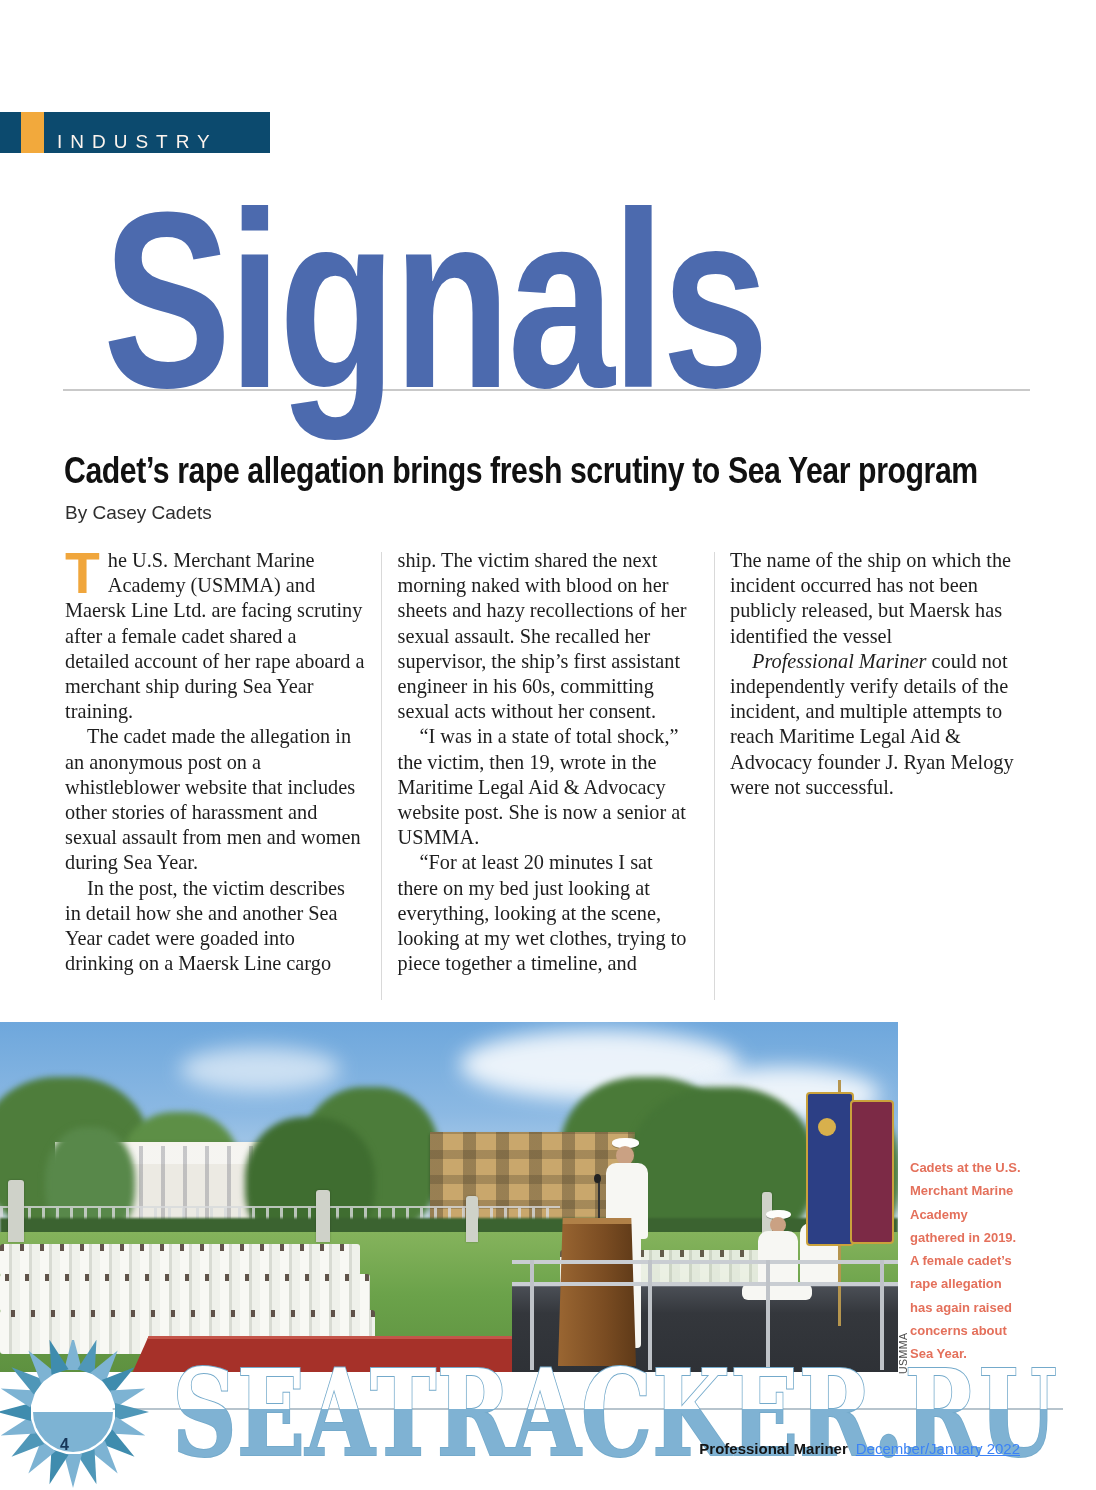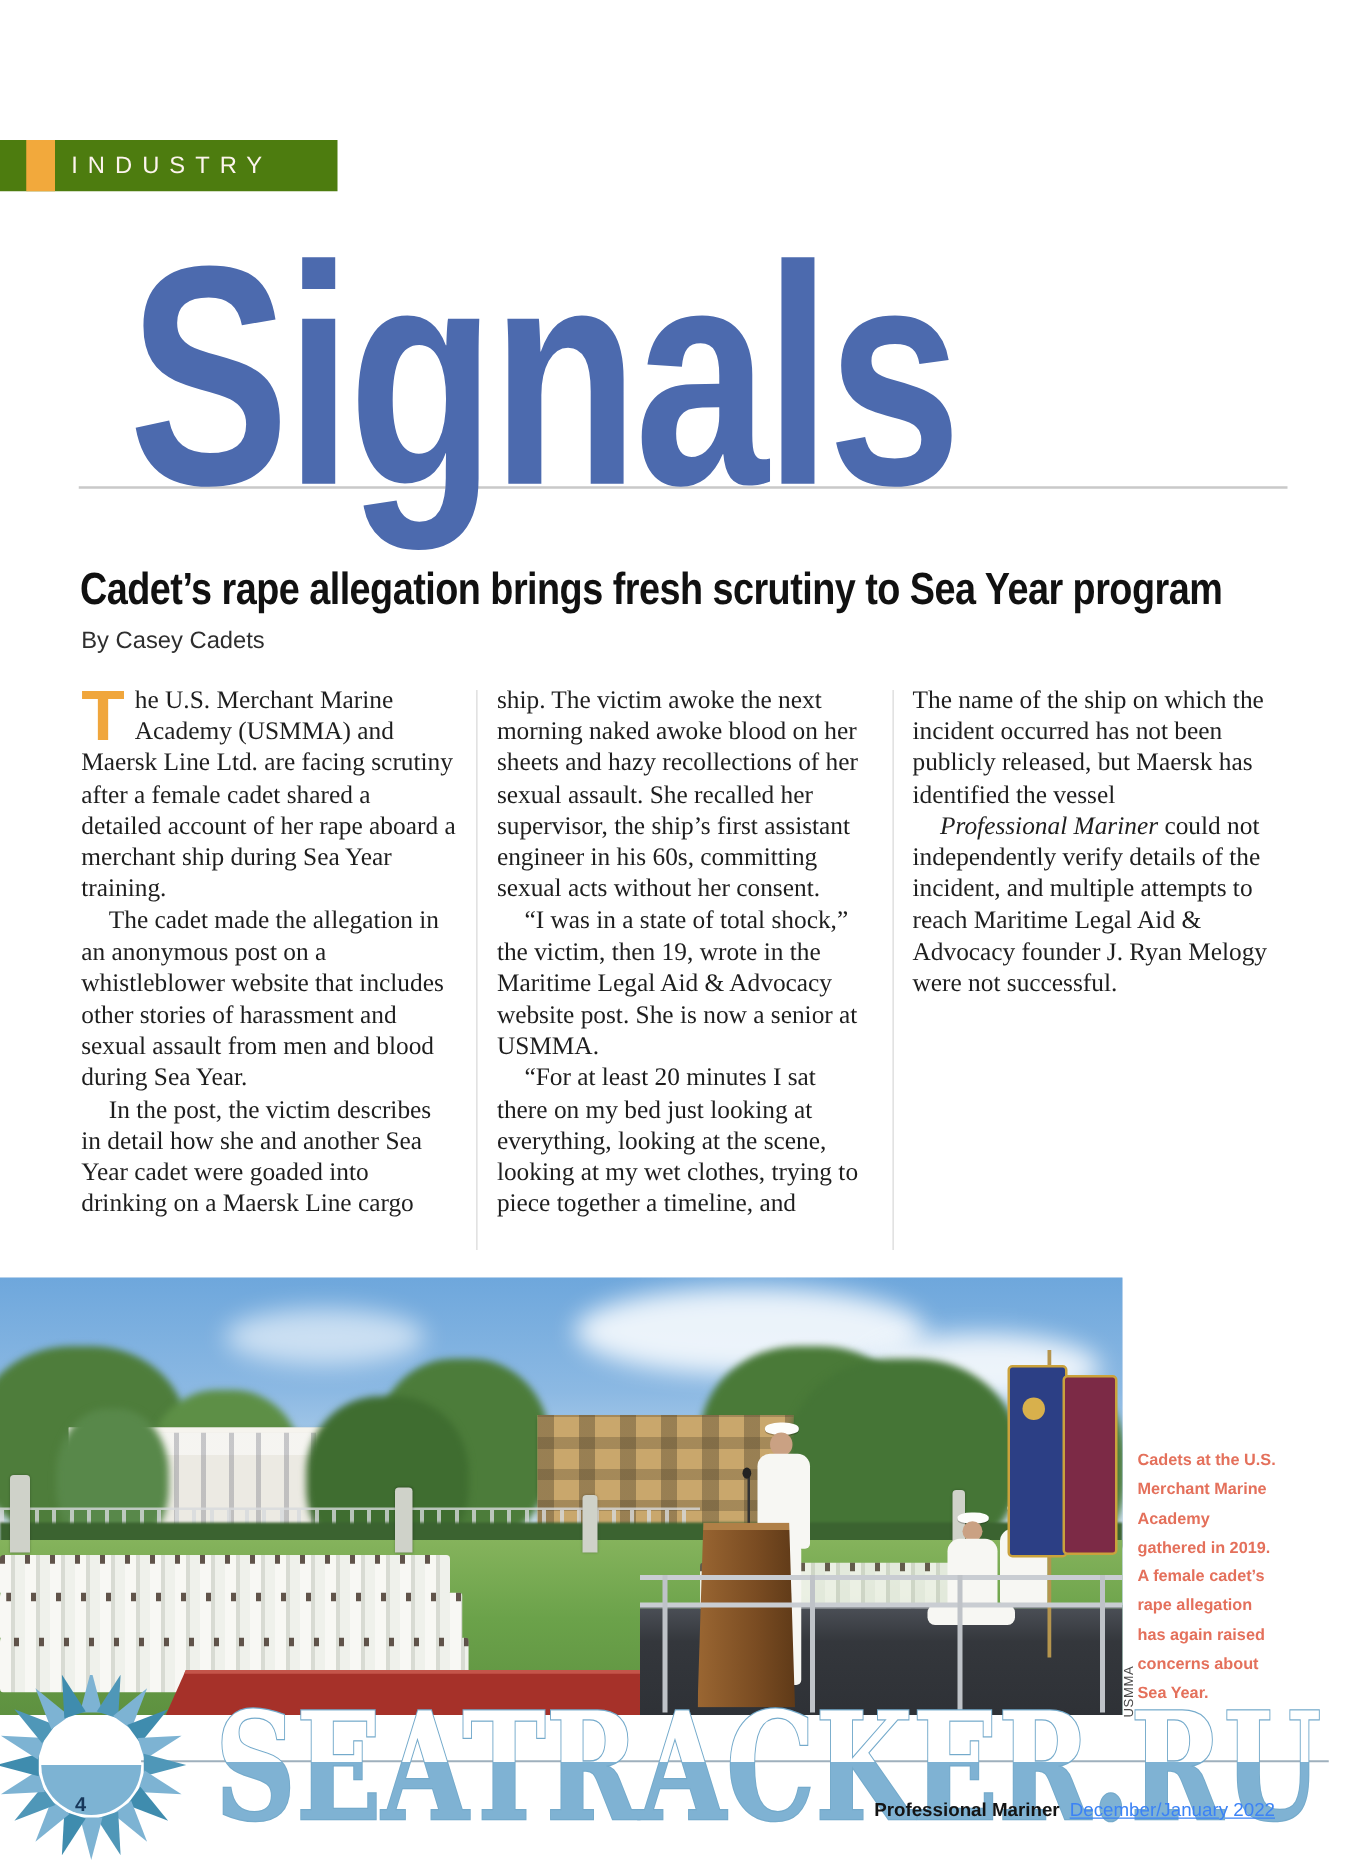--- a/index.html
+++ b/index.html
@@ -4,22 +4,22 @@
 <style>
   html,body{margin:0;padding:0;}
   body{
     width:1096px;height:1490px;position:relative;background:#ffffff;
     font-family:"Liberation Sans",sans-serif;overflow:hidden;
   }
   .abs{position:absolute;}
 
   
   .industry-banner{
-    left:0;top:112px;width:270px;height:41px;background:#4d7c0f;
-    display:flex;align-items:center;z-index:3;
+    left:0;top:112px;width:270px;height:41px;background:#0c4a6e;
+    display:flex;align-items:flex-end;z-index:3;
   }
   .industry-accent{position:absolute;left:21px;top:0;width:23px;height:41px;background:#f2a93c;}
   .industry-label{
     margin-left:57px;color:#fdf4ee;font-size:19px;letter-spacing:8px;font-weight:400;
   }
 
   
   .masthead-rule{left:63px;top:389px;width:967px;height:2px;background:#c9c9c9;z-index:1;}
   .masthead{
     left:103px;top:176px;z-index:2;color:#4c6aae;font-weight:bold;
@@ -119,25 +119,25 @@
 
 <div class="abs headline">Cadet’s rape allegation brings fresh scrutiny to Sea Year program</div>
 <div class="abs byline">By Casey Cadets</div>
 
 <div class="abs colrule" style="left:381px;"></div>
 <div class="abs colrule" style="left:714px;"></div>
 
 <div class="abs cols">
   <div class="col">
     <p><span class="dropcap">T</span><span>he U.S. Merchant Marine Academy (USMMA) and Maersk Line Ltd. are facing scrutiny after a female cadet shared a detailed account of her rape aboard a merchant ship during Sea Year training.</span></p>
-    <p>The cadet made the allegation in an anonymous post on a whistleblower website that includes other stories of harassment and sexual assault from men and blood during Sea Year.</p>
+    <p>The cadet made the allegation in an anonymous post on a whistleblower website that includes other stories of harassment and sexual assault from men and women during Sea Year.</p>
     <p>In the post, the victim describes in detail how she and another Sea Year cadet were goaded into drinking on a Maersk Line cargo</p>
   </div>
   <div class="col">
-    <p>ship. The victim awoke the next morning naked awoke blood on her sheets and hazy recollections of her sexual assault. She recalled her supervisor, the ship’s first assistant engineer in his 60s, committing sexual acts without her consent.</p>
+    <p>ship. The victim shared the next morning naked with blood on her sheets and hazy recollections of her sexual assault. She recalled her supervisor, the ship’s first assistant engineer in his 60s, committing sexual acts without her consent.</p>
     <p>“I was in a state of total shock,” the victim, then 19, wrote in the Maritime Legal Aid &amp; Advocacy website post. She is now a senior at USMMA.</p>
     <p>“For at least 20 minutes I sat there on my bed just looking at everything, looking at the scene, looking at my wet clothes, trying to piece together a timeline, and</p>
   </div>
   <div class="col">
     <p>The name of the ship on which the incident occurred has not been publicly released, but Maersk has identified the vessel</p>
     <p><span class="ital">Professional Mariner</span><span> could not independently verify details of the incident, and multiple attempts to reach Maritime Legal Aid &amp; Advocacy founder J. Ryan Melogy were not successful.</span></p>
   </div>
 </div>
 
 <div class="abs photo">

